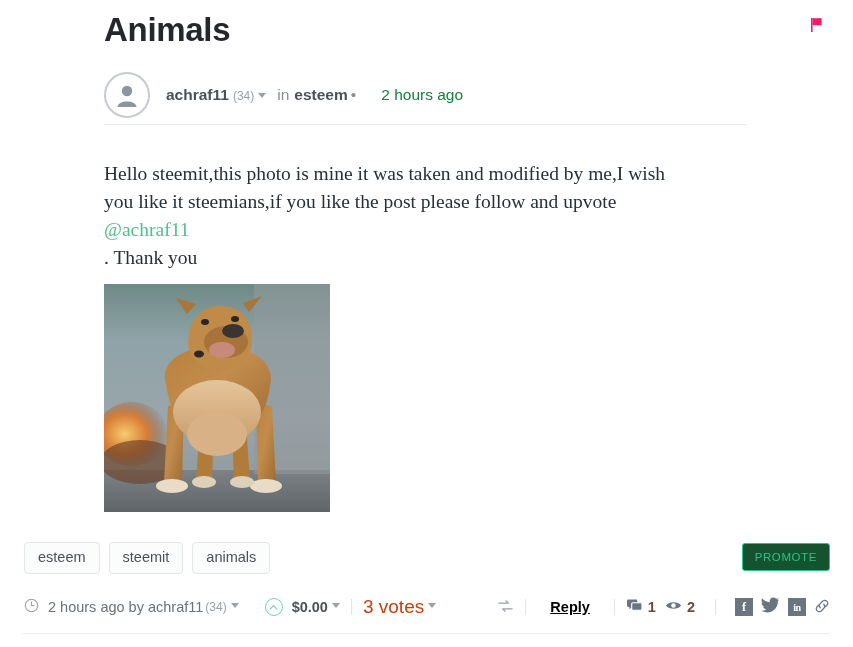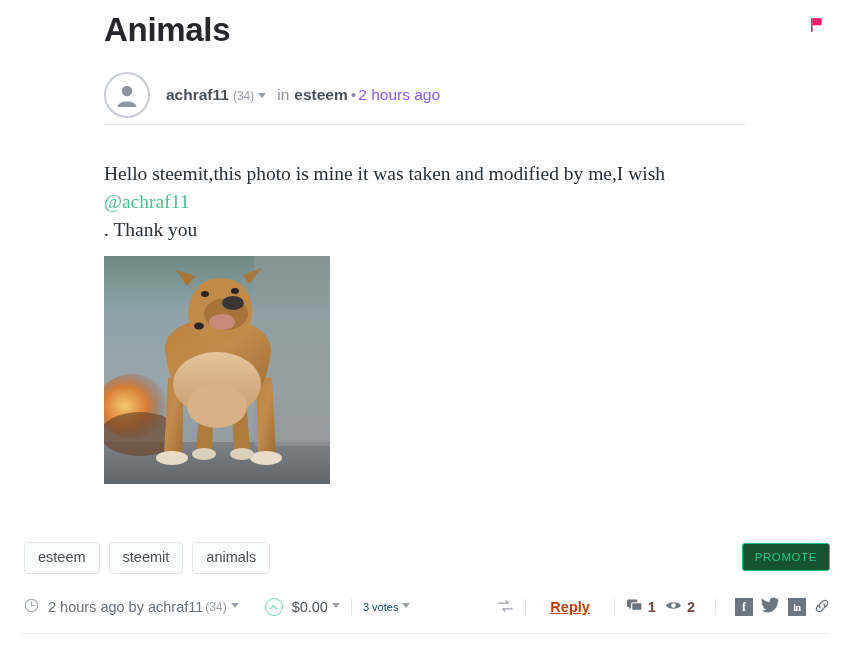--- a/index.html
+++ b/index.html
@@ -106,22 +106,22 @@
   .category-name {
     font-weight: bold;
     color: #4b5157;
     margin-left: 5px;
   }
   .byline-sep {
     margin-left: 3px;
     color: #8a8f98;
   }
   .byline-time {
-    margin-left: 2px;
-    color: #8b5cf6;
+    margin-left: 25px;
+    color: #15803d;
   }
 
   hr.rule {
     border: 0;
     border-top: 1px solid #e8e9eb;
     margin: 4px 0 0 0;
     width: 642px;
   }
 
   
@@ -222,41 +222,41 @@
     border-radius: 50%;
     border: 1.5px solid #6fd7ae;
     box-sizing: border-box;
     display: flex;
     align-items: center;
     justify-content: center;
   }
   .payout {
     margin-left: 9px;
     color: #4b5157;
-    font-weight: normal;
+    font-weight: bold;
     font-size: 14.5px;
   }
   .divider-v {
     width: 1px;
     height: 16px;
     background: #e2e4e6;
     margin: 0 11px;
   }
   .votes {
-    color: #0c4a6e;
-    font-size: 11px;
+    color: #c2410c;
+    font-size: 19px;
   }
 
   .meta-right {
     margin-left: auto;
     display: flex;
     align-items: center;
   }
   .reply-link {
-    color: #c2410c;
+    color: #000000;
     font-weight: bold;
     font-size: 14.5px;
     margin: 0 13px;
   }
   .count-num {
     font-size: 14.5px;
     color: #6b4a43;
     font-weight: bold;
     margin-left: 5px;
   }
@@ -324,20 +324,21 @@
         <span class="category-name">esteem</span>
         <span class="byline-sep">•</span>
         <span class="byline-time">2 hours ago</span>
       </div>
     </div>
 
     <hr class="rule">
 
     <div class="post-body">
       <p>Hello steemit,this photo is mine it was taken and modified by me,I wish</p>
+      <p>you like it steemians,if you like the post please follow and upvote</p>
       <p><a class="mention" href="#">@achraf11</a></p>
       <p>. Thank you</p>
     </div>
 
     <div class="post-image">
       <svg width="226" height="228" viewBox="0 0 226 228" preserveAspectRatio="none" aria-hidden="true">
         <defs>
           <linearGradient id="bgsky" x1="0" y1="0" x2="0" y2="1">
             <stop offset="0" stop-color="#6f8a86"></stop>
             <stop offset="0.25" stop-color="#8fa3a8"></stop>

